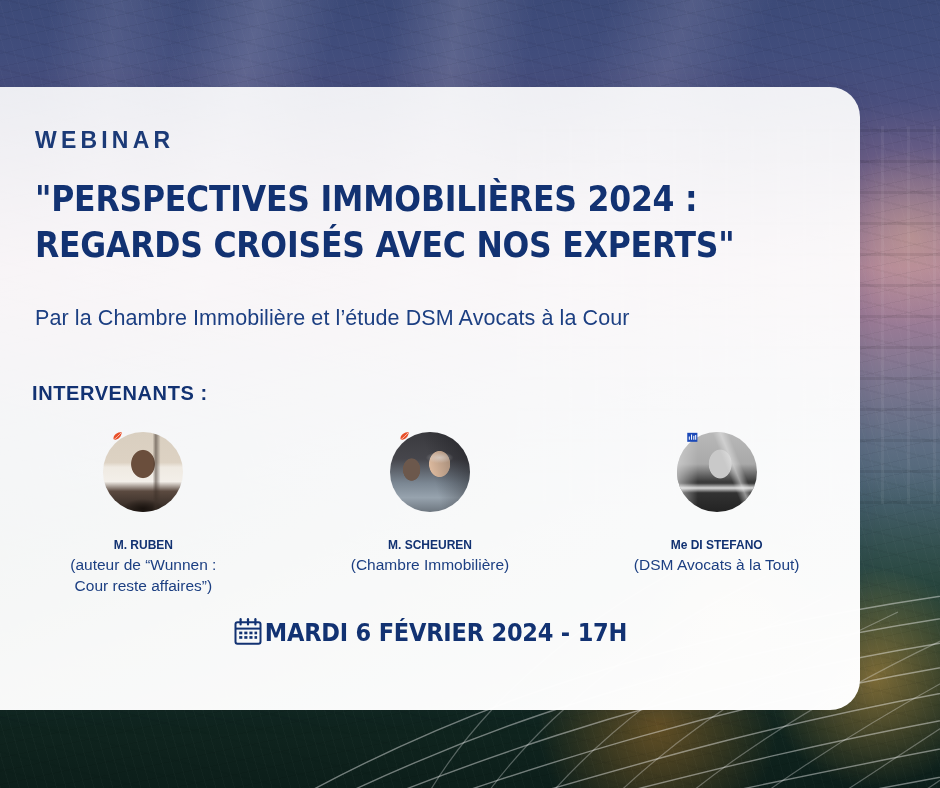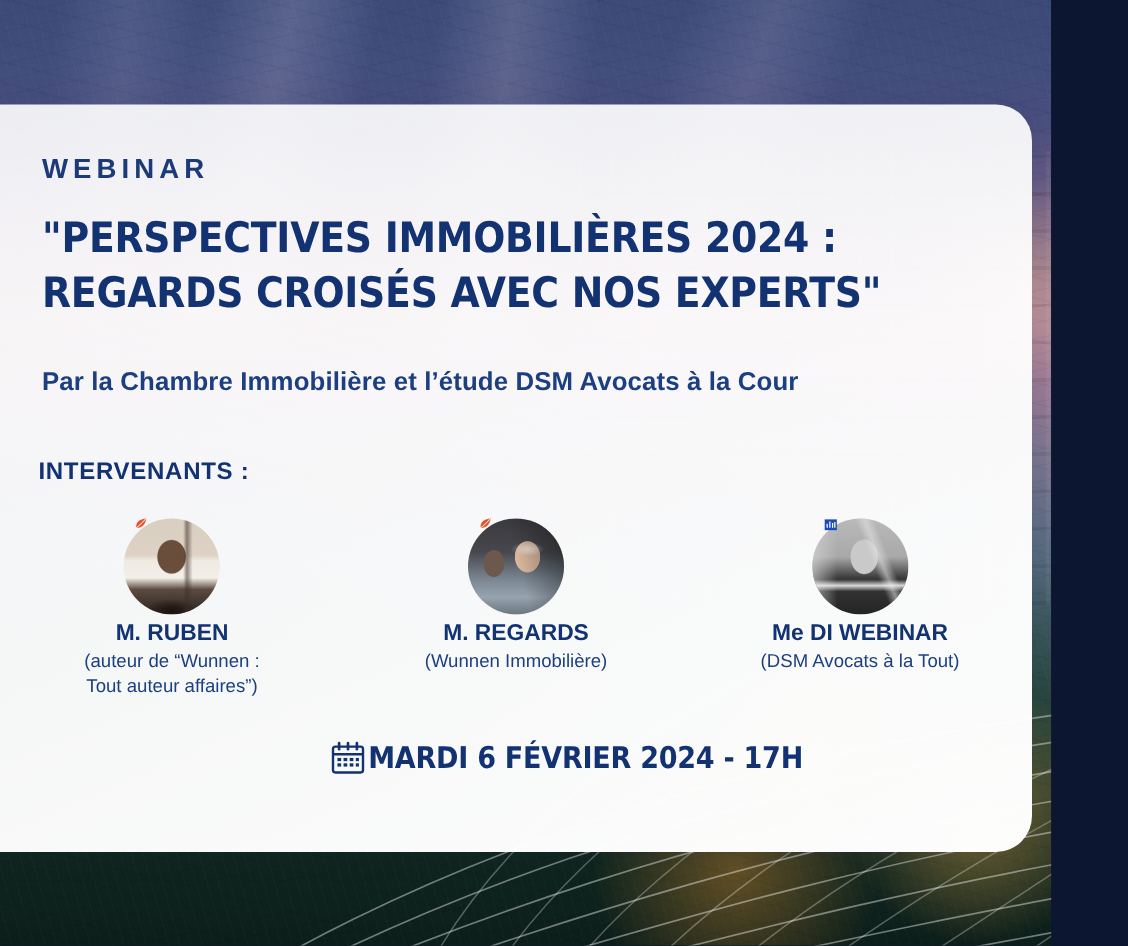--- a/index.html
+++ b/index.html
@@ -9,24 +9,23 @@
   }
   body {
     width: 940px;
     height: 788px;
     overflow: hidden;
     font-family: "Liberation Sans", sans-serif;
   }
 
   #poster {
     position: relative;
-    width: 840px;
+    width: 940px;
     height: 788px;
     overflow: hidden;
-    padding-left: 36px;
   }
 
   
   .bg-photo {
     position: absolute;
     inset: 0;
     background:
       
       radial-gradient(circle at 78% 79%, rgba(255,176,60,0.50) 0px, rgba(255,150,40,0.0) 90px),
       radial-gradient(circle at 93% 86%, rgba(255,186,80,0.45) 0px, rgba(255,150,40,0.0) 110px),
@@ -146,21 +145,21 @@
     color: #123272;
     text-transform: uppercase;
     font-stretch: condensed;
   }
   .title .line { display: block; white-space: nowrap; }
   .subtitle {
     position: absolute;
     left: 35px;
     top: 219px;
     font-size: 21.5px;
-    font-weight: 700;
+    font-weight: 400;
     color: #1c3f82;
     letter-spacing: 0.1px;
   }
   .speakers-heading {
     position: absolute;
     left: 32px;
     top: 295px;
     font-size: 20px;
     font-weight: 700;
     letter-spacing: 0.6px;
@@ -247,22 +246,22 @@
   }
   .avatar-badge {
     position: absolute;
     left: 8px;
     top: -2px;
     width: 15px;
     height: 15px;
     z-index: 3;
   }
   .speaker-name {
-    margin-top: 5px;
-    font-size: 19px;
+    margin-top: 26px;
+    font-size: 12px;
     font-weight: 700;
     color: #123272;
     white-space: nowrap;
   }
   .speaker-role {
     margin-top: 3px;
     font-size: 15.5px;
     font-weight: 400;
     color: #1c3f82;
     text-align: center;
@@ -270,24 +269,23 @@
     white-space: pre-line;
   }
 
   
   .date-row {
     position: absolute;
     left: 0;
     top: 530px;
     width: 860px;
     display: flex;
-    align-items: flex-start;
+    align-items: center;
     justify-content: center;
     gap: 2px;
-    margin-left: 42px;
   }
   .calendar-icon { display: block; }
   .date-text {
     font-family: "DejaVu Sans", sans-serif;
     font-size: 25px;
     font-weight: 700;
     letter-spacing: -0.2px;
     color: #123272;
     font-stretch: condensed;
   }
@@ -346,44 +344,44 @@
         <div class="speaker">
           <div class="avatar-wrap">
             <div class="avatar p1"></div>
             <svg class="avatar-badge" viewBox="0 0 16 16">
               <path d="M2.6,9.4 C2.6,5.2 6.4,2.4 11.6,2.2 C11.0,7.6 7.6,10.4 3.4,10.6 Z" fill="#E8502A"></path>
               <path d="M3.0,10.4 C5.4,8.6 8.4,5.6 11.2,2.6" stroke="#ffffff" stroke-width="0.9" fill="none" stroke-opacity="0.75"></path>
             </svg>
           </div>
           <div class="speaker-name">M. RUBEN</div>
           <div class="speaker-role">(auteur de “Wunnen :
-Tout auteur affaires”)</div>
+Cour reste affaires”)</div>
         </div>
 
         <div class="speaker">
           <div class="avatar-wrap">
             <div class="avatar p2"></div>
             <svg class="avatar-badge" viewBox="0 0 16 16">
               <path d="M2.6,9.4 C2.6,5.2 6.4,2.4 11.6,2.2 C11.0,7.6 7.6,10.4 3.4,10.6 Z" fill="#E8502A"></path>
               <path d="M3.0,10.4 C5.4,8.6 8.4,5.6 11.2,2.6" stroke="#ffffff" stroke-width="0.9" fill="none" stroke-opacity="0.75"></path>
             </svg>
           </div>
-          <div class="speaker-name">M. REGARDS</div>
-          <div class="speaker-role">(Wunnen Immobilière)</div>
+          <div class="speaker-name">M. SCHEUREN</div>
+          <div class="speaker-role">(Chambre Immobilière)</div>
         </div>
 
         <div class="speaker">
           <div class="avatar-wrap">
             <div class="avatar p3"></div>
             <svg class="avatar-badge" viewBox="0 0 16 16">
               <path d="M2.4,3.0 H13.2 V12.6 H2.4 Z" fill="#1B49B8"></path>
               <path d="M4.6,10.4 V7.0 M7.0,10.4 V4.8 M9.4,10.4 V6.2 M11.4,10.4 V5.4" stroke="#ffffff" stroke-width="1.1" fill="none"></path>
             </svg>
           </div>
-          <div class="speaker-name">Me DI WEBINAR</div>
+          <div class="speaker-name">Me DI STEFANO</div>
           <div class="speaker-role">(DSM Avocats à la Tout)</div>
         </div>
 
       </div>
 
       <div class="date-row">
         <svg class="calendar-icon" width="30" height="30" viewBox="0 0 30 30">
           <rect x="2.5" y="5.2" width="25" height="21.5" rx="2" fill="none" stroke="#123272" stroke-width="2"></rect>
           <line x1="7.6" y1="2.2" x2="7.6" y2="7.4" stroke="#123272" stroke-width="2.2" stroke-linecap="round"></line>
           <line x1="15" y1="2.2" x2="15" y2="7.4" stroke="#123272" stroke-width="2.2" stroke-linecap="round"></line>

